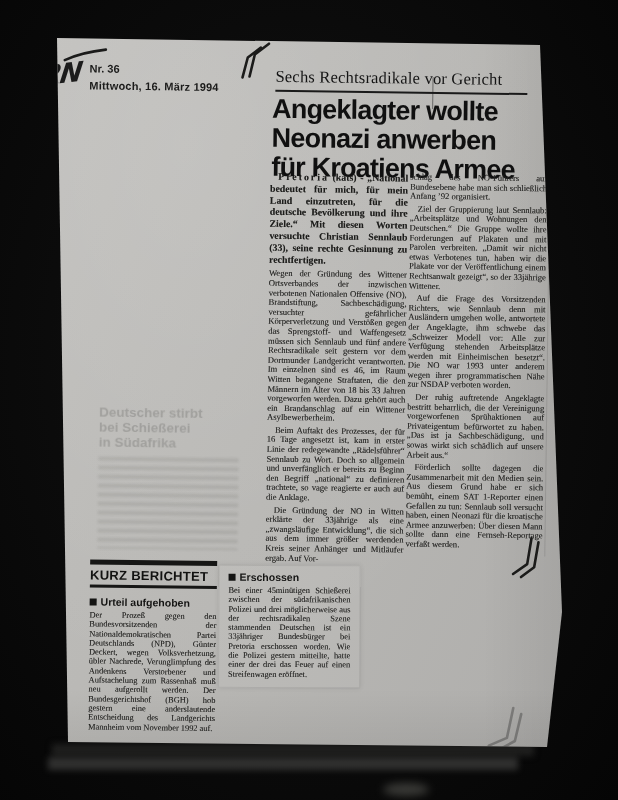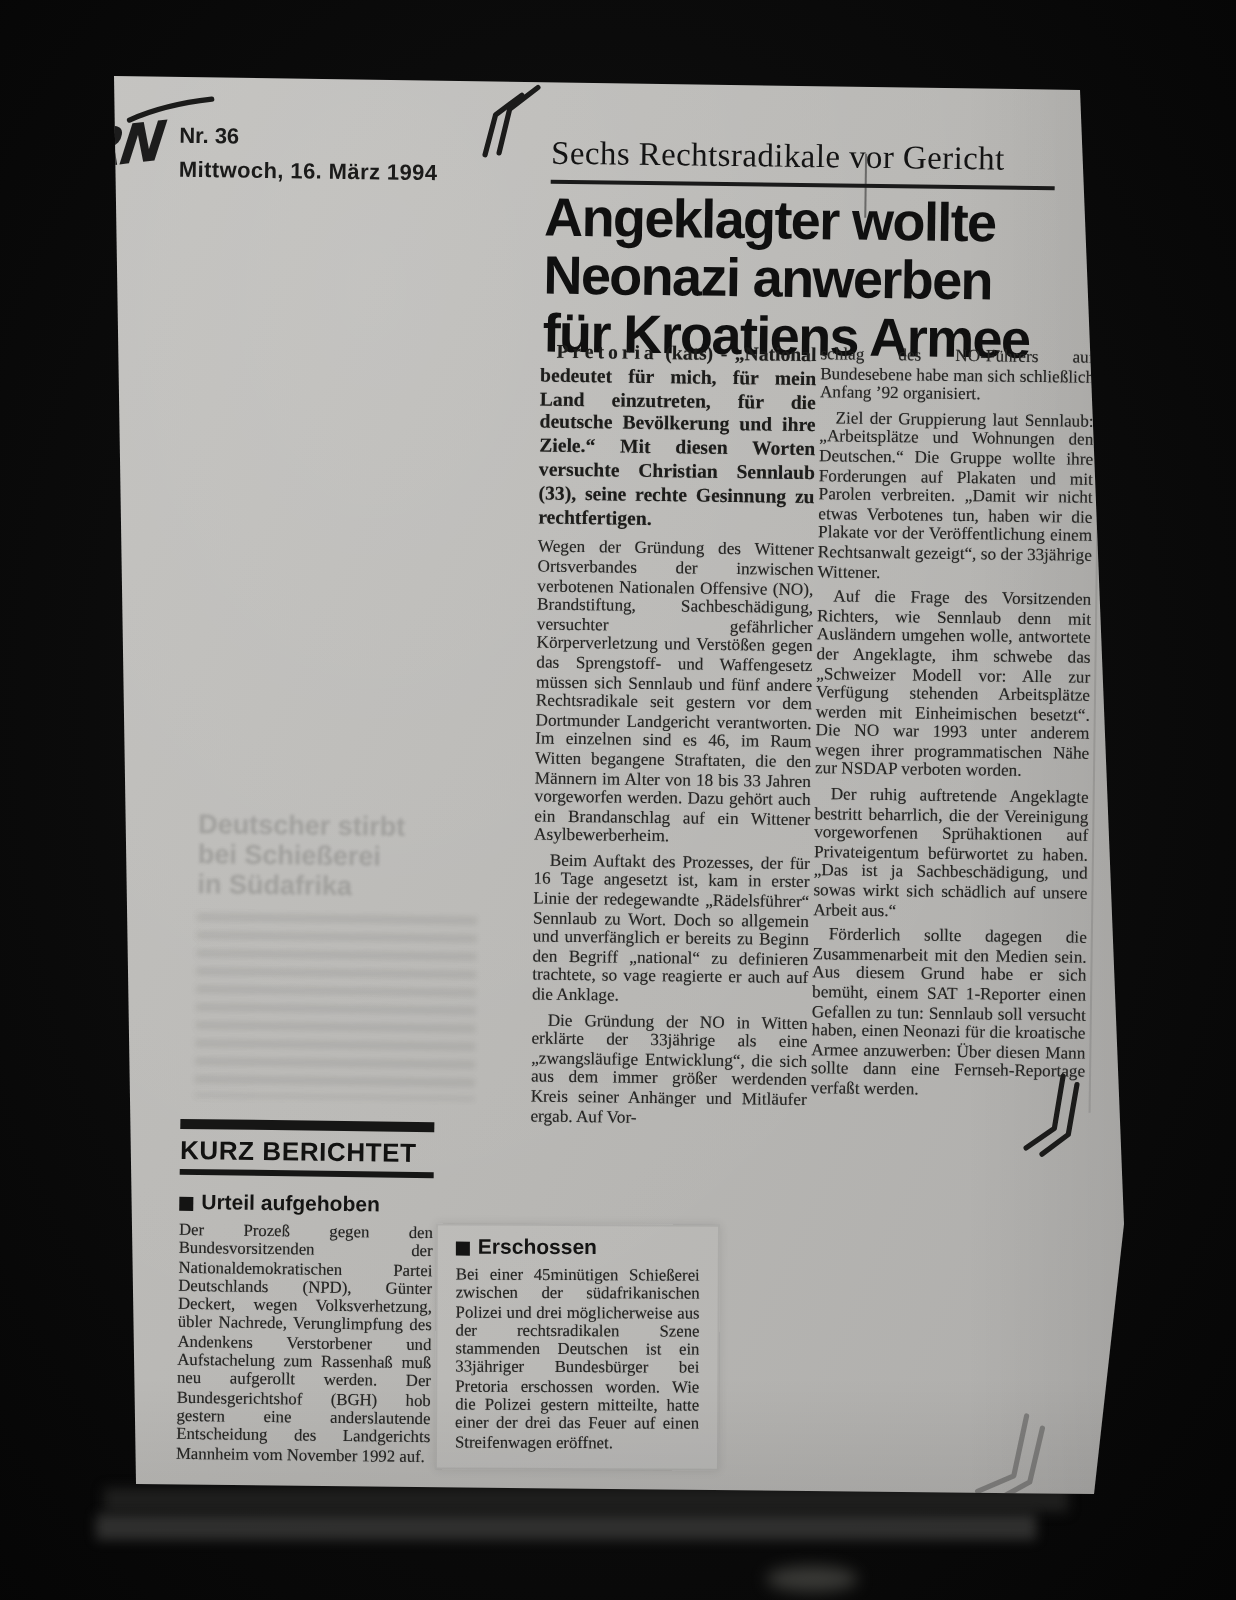--- a/index.html
+++ b/index.html
@@ -59,21 +59,21 @@
   #kurz-rule-top{height:5px;width:127px;}
   #kurz-title{font-family:"Liberation Sans",sans-serif;font-weight:bold;font-size:13px;
     letter-spacing:.3px;color:#121211;margin:3px 0 2px 0;}
   #kurz-rule-bot{height:3px;width:127px;}
   .item-title{display:flex;align-items:center;gap:4px;font-family:"Liberation Sans",sans-serif;
     font-weight:bold;font-size:10.5px;color:#141413;margin:8px 0 3px 0;}
   .sq{display:inline-block;width:7px;height:7px;background:#141413;flex:0 0 auto;}
   .small-body{text-align:justify;font-size:8.4px;line-height:9.3px;
     text-shadow:0 0 .4px rgba(20,20,20,.45);}
   
-  #ersch{left:226px;top:609px;width:142px;padding:5px 9px 8px 9px;box-sizing:border-box;
+  #ersch{left:226px;top:562px;width:142px;padding:5px 9px 8px 9px;box-sizing:border-box;
     background:rgba(255,255,255,.06);border:1px solid rgba(0,0,0,.07);
     box-shadow:0 0 5px rgba(0,0,0,.10);transform:rotate(-.5deg);}
   #ersch .item-title{margin-top:0;}
   
   .penmark{stroke:#1b1b1a;stroke-width:2.6;fill:none;stroke-linecap:round;stroke-linejoin:round;}
   #mark-top{left:240px;top:34px;}
   #mark-right{left:512px;top:524px;}
   #mark-bottom{left:492px;top:694px;opacity:.32;}
   #pen-dash{left:60px;top:44px;}
 </style>

